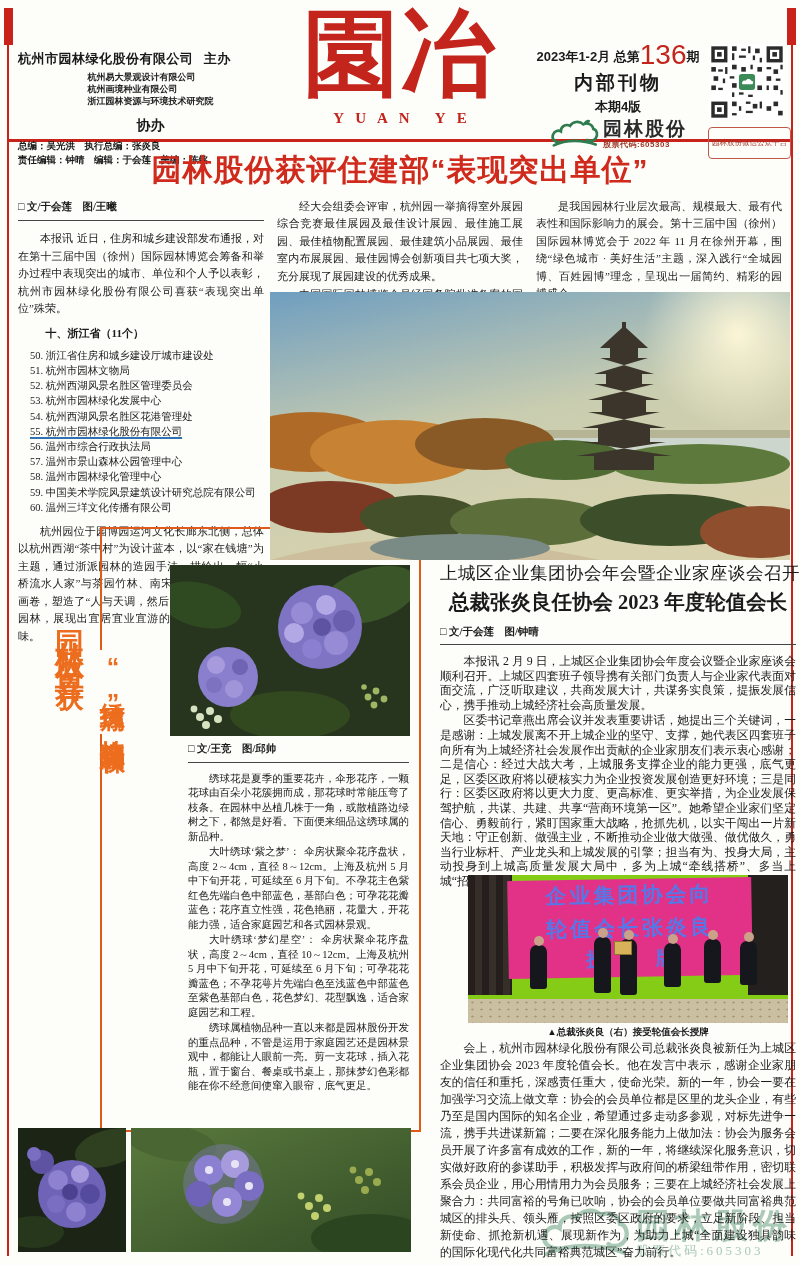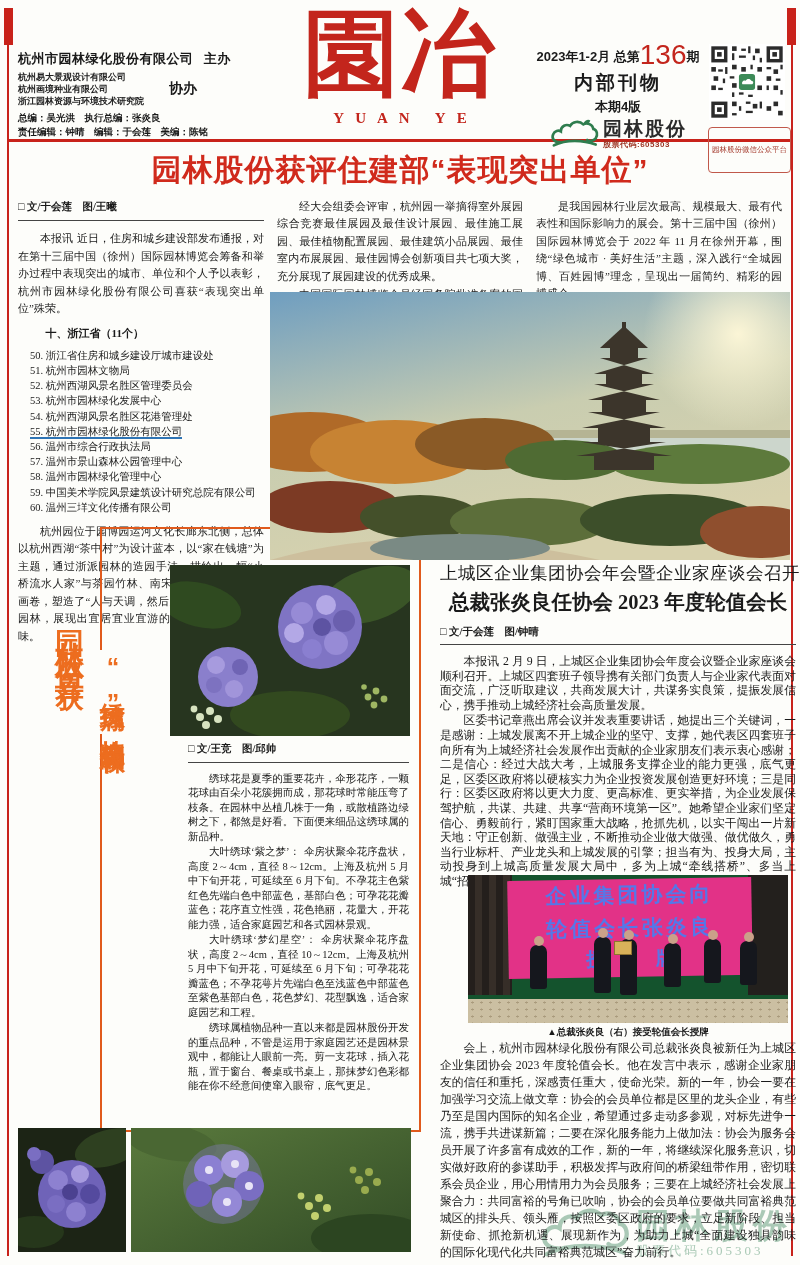--- a/index.html
+++ b/index.html
@@ -11,40 +11,40 @@
   .edge-left{position:absolute;left:7px;top:8px;height:1248px;width:2px;background:#c8221a;}
   .edge-right{position:absolute;right:7px;top:8px;height:1248px;width:2px;background:#c8221a;}
   .corner-l{position:absolute;left:4px;top:8px;width:9px;height:37px;background:#c8221a;}
   .corner-r{position:absolute;right:4px;top:8px;width:9px;height:37px;background:#c8221a;}
   .red-rule{position:absolute;left:9px;top:139px;width:782px;height:3px;background:#c8221a;}
 
   
   .mh-left{position:absolute;left:18px;top:50px;width:265px;}
   .mh-org{font-size:13px;font-weight:bold;letter-spacing:.5px;}
   .mh-org b{margin-left:6px;}
-  .mh-co{display:flex;align-items:center;gap:25px;margin-top:3px;}
+  .mh-co{display:flex;align-items:center;gap:10px;margin-top:3px;flex-direction:column;}
   .mh-co-lines div{font-size:9px;font-weight:bold;line-height:12px;color:#222;}
   .mh-co-role{font-size:14px;font-weight:bold;}
   .mh-editors{font-size:9.5px;font-weight:bold;line-height:14px;margin-top:4px;}
   .mh-center{position:absolute;left:285px;top:0px;width:230px;text-align:center;color:#c3251c;}
   .mh-title{font-size:94px;line-height:108px;font-weight:bold;letter-spacing:2px;}
   .mh-title-en{font-size:15px;font-weight:bold;letter-spacing:11px;margin-top:2px;text-indent:11px;}
   .mh-right{position:absolute;left:536px;top:44px;width:250px;display:flex;gap:8px;}
   .mh-issue-col{width:168px;text-align:center;}
   .issue-line{font-size:13px;font-weight:bold;white-space:nowrap;}
   .issue-no{color:#c3251c;font-size:28px;line-height:22px;vertical-align:-3px;font-weight:normal;}
   .pub-type{font-size:19px;font-weight:bold;letter-spacing:3px;margin-top:4px;}
   .edition{font-size:13px;font-weight:bold;margin-top:2px;}
   .brand-row{display:flex;align-items:center;justify-content:center;gap:4px;margin-top:3px;}
   .brand-txt{text-align:left;}
   .brand-name{font-size:19px;font-weight:bold;letter-spacing:2px;color:#2b2b2b;line-height:20px;}
   .brand-stock{font-size:8px;font-weight:bold;color:#9c3524;letter-spacing:.5px;}
   .qr-col{width:78px;text-align:center;}
   .qr-caption{display:inline-block;border:1px solid #c0584a;color:#a3372a;font-size:7.5px;
-              padding:17px 3px;border-radius:4px;margin-top:3px;white-space:nowrap;}
+              padding:10px 3px;border-radius:4px;margin-top:3px;white-space:nowrap;}
 
   
   .a1-headline{position:absolute;left:0;top:150px;width:100%;text-align:center;
     font-family:"Liberation Sans","DejaVu Sans",sans-serif;font-weight:bold;font-size:30px;
     color:#d02a1c;letter-spacing:1px;}
   .a1-cols{position:absolute;left:18px;top:198px;width:766px;display:flex;gap:13px;}
   .a1-col{width:246px;font-size:11px;line-height:17.4px;text-align:justify;}
   .byline{font-weight:bold;font-size:10.5px;border-bottom:1.5px solid #444;
           padding-bottom:5px;margin-bottom:9px;text-indent:0;}
   .a1-col p,.a2-text p,.a3-body p,.a3-body2 p{margin:0 0 1px;text-indent:2em;}
@@ -65,21 +65,21 @@
 
   .a2-text{position:absolute;left:188px;top:742px;width:221px;font-size:10.5px;
            line-height:14.5px;text-align:justify;z-index:7;}
 
   
   .a3{position:absolute;left:440px;top:561px;width:356px;}
   .a3-kicker{text-align:center;font-size:17.5px;letter-spacing:.5px;white-space:nowrap;}
   .a3-headline{text-align:center;font-size:20.5px;font-weight:bold;margin-top:3px;white-space:nowrap;}
   .a3-byline{margin-top:9px;}
   .a3-body{font-size:11.8px;line-height:14.6px;text-align:justify;margin-top:4px;}
-  .photo3{position:absolute;left:468px;top:875px;width:320px;height:148px;background:#14532d;
+  .photo3{position:absolute;left:468px;top:875px;width:320px;height:148px;background:#84cc16;
           overflow:hidden;z-index:4;}
   .banner{position:absolute;left:40px;top:4px;width:244px;height:98px;background:#e23287;
           text-align:center;transform:rotate(-1deg);}
   .banner div{color:#5577e8;font-family:"Liberation Sans","DejaVu Sans",sans-serif;font-weight:bold;}
   .banner-l1{font-size:21px;margin-top:2px;letter-spacing:3px;}
   .banner-l2{font-size:21px;margin-top:5px;letter-spacing:3px;}
   .banner-l3{font-size:19px;margin-top:4px;letter-spacing:16px;text-indent:16px;}
   .curtain{position:absolute;left:0;top:0;width:44px;height:120px;
     background:repeating-linear-gradient(90deg,#241f1c 0 7px,#362e28 7px 14px);}
   .stage-right{position:absolute;right:0;top:0;width:40px;height:120px;background:#23201d;}

